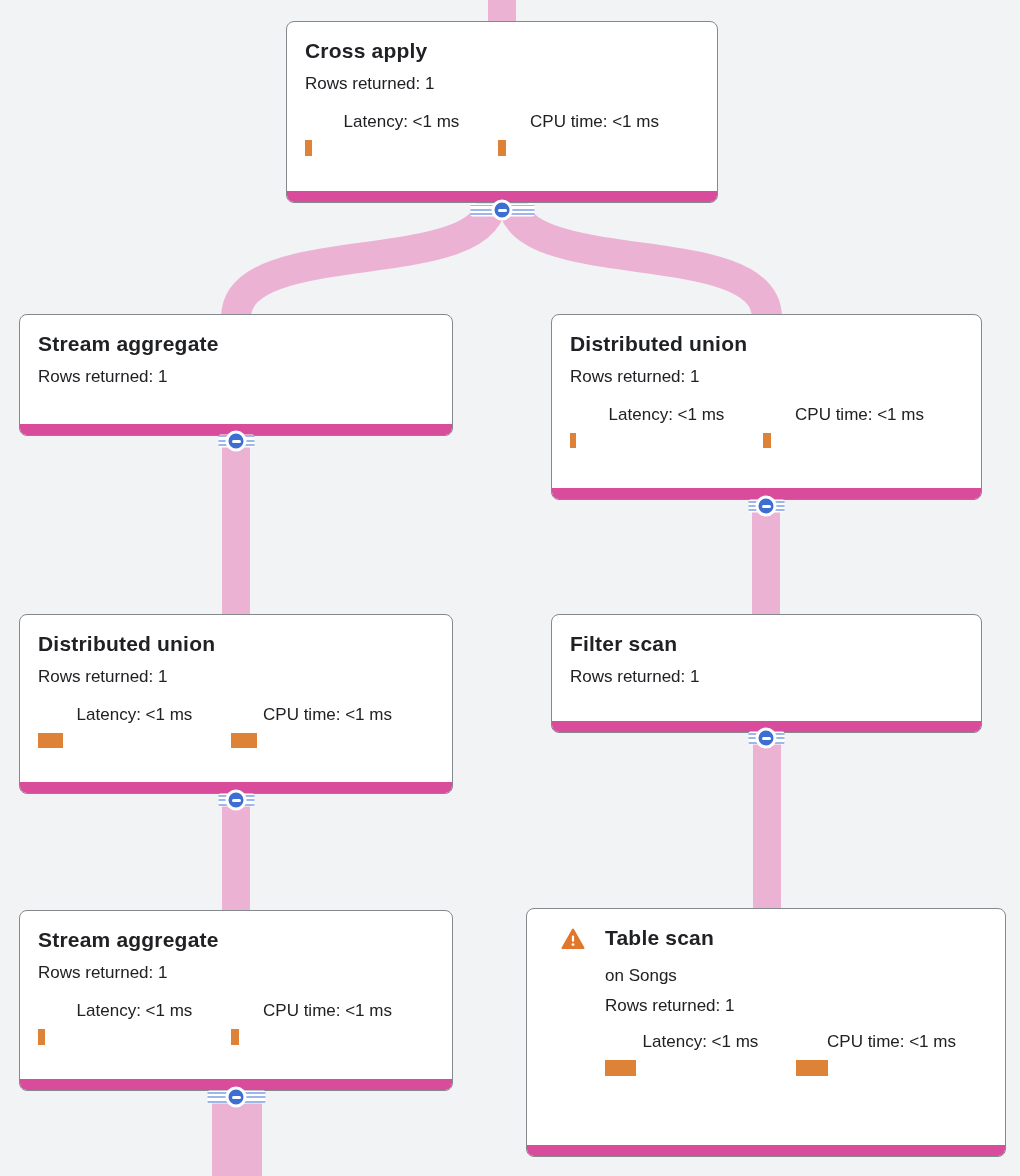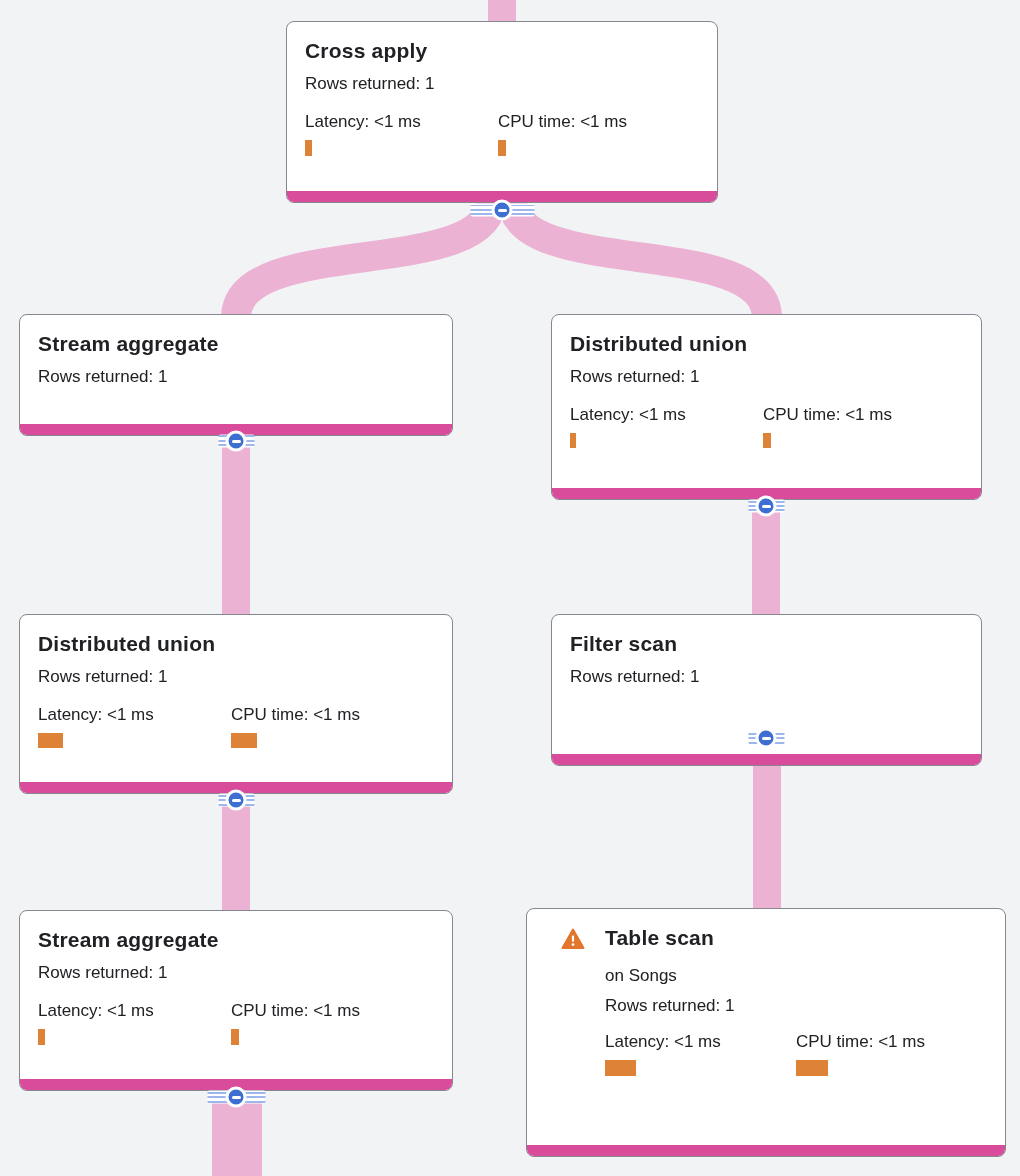--- a/index.html
+++ b/index.html
@@ -25,28 +25,28 @@
   .accent{
     position:absolute;left:0;right:0;bottom:0;height:11px;
     background:var(--accent-bar,#d94c9c);
     border-radius:0 0 7px 7px;
   }
   .title{font-size:21px;font-weight:600;line-height:27px;letter-spacing:.2px;margin-bottom:7px;}
   .line{font-size:17px;line-height:25px;}
   .gray{color:var(--text-secondary,#80868b);}
   .metrics{display:flex;margin-top:13px;}
   .metric{width:193px;}
-  .m-label{font-size:17px;line-height:25px;}
+  .m-label{font-size:17px;line-height:25px;text-align:center;}
   .m-bar{background:var(--metric-bar,#dd8236);margin-top:6px;}
 
   .pos-0{left:286px;top:21px;width:432px;height:182px;}
   .pos-1{left:19px;top:314px;width:434px;height:122px;}
   .pos-2{left:551px;top:314px;width:431px;height:186px;}
   .pos-3{left:19px;top:614px;width:434px;height:180px;}
-  .pos-4{left:551px;top:614px;width:431px;height:152px;}
+  .pos-4{left:551px;top:614px;width:431px;height:119px;}
   .pos-5{left:19px;top:910px;width:434px;height:181px;}
   .pos-6{left:526px;top:908px;width:480px;height:249px;padding:15px 18px 15px 34px;}
 
   
   .ts-row{display:flex;align-items:flex-start;}
   .warn{width:24px;margin-top:4px;flex:0 0 auto;}
   .ts-content{margin-left:20px;}
   .ts-content .line{line-height:30px;}
   .ts-content .title{margin-bottom:10px;}
   .ts-content .metrics{margin-top:8px;}

